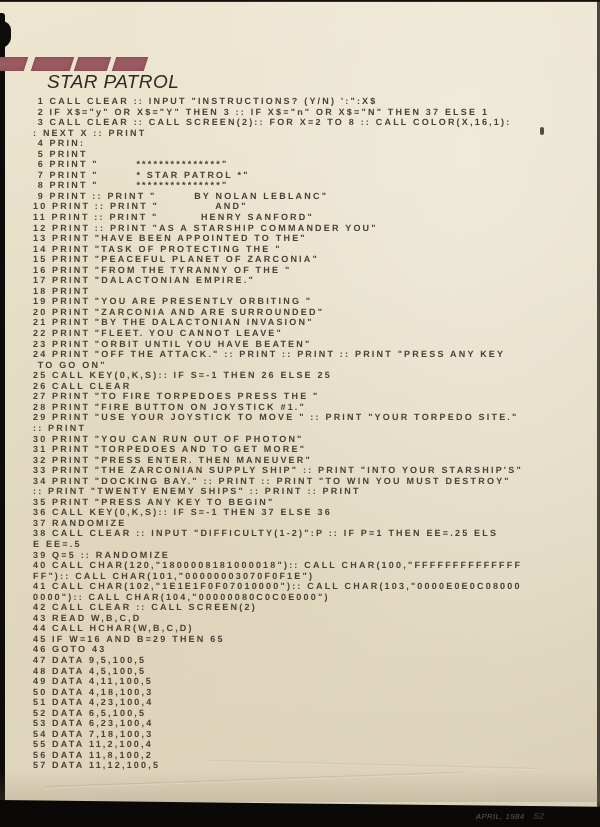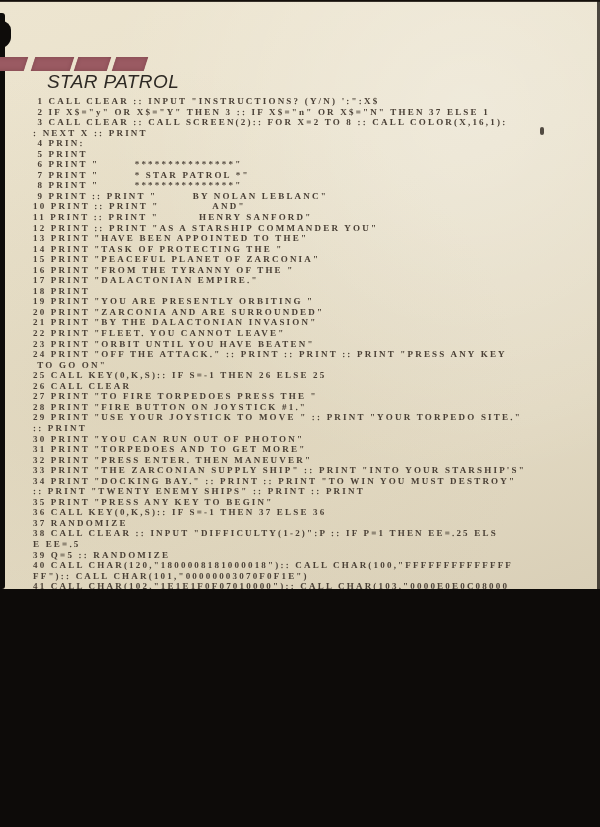--- a/index.html
+++ b/index.html
@@ -1,16 +1,16 @@
 <!DOCTYPE html>
 <html><head>
 <meta charset="utf-8">
 <style>
   html,body{margin:0;padding:0;background:#0d0b09;}
-  .scan{position:relative;width:600px;height:589px;overflow:hidden;background:#0d0b09;
+  .scan{position:relative;width:600px;height:827px;overflow:hidden;background:#0d0b09;
         font-family:"Liberation Sans",sans-serif;}
   .paper{position:absolute;left:0;top:1px;right:0;bottom:0;
     background:
       radial-gradient(ellipse at 78% 18%, rgba(255,255,255,0.30), rgba(255,255,255,0) 55%),
       radial-gradient(ellipse at 20% 70%, rgba(210,198,168,0.35), rgba(210,198,168,0) 60%),
       linear-gradient(160deg,#ede5d0 0%,#e8e0ca 40%,#e2d9c2 75%,#d9cfb7 100%);}
   
   .edge-top{position:absolute;left:0;top:0;right:0;height:2px;background:rgba(22,17,12,0.85);}
   .edge-left{position:absolute;left:0;top:13px;bottom:0;width:5px;background:#0e0c0a;border-radius:0 3px 3px 0;}
   .edge-notch{position:absolute;left:0;top:21px;width:11px;height:27px;background:#0e0c0a;border-radius:0 9px 11px 0;}
@@ -30,21 +30,21 @@
                 box-shadow:inset 0 0 4px rgba(60,20,25,0.25);}
   .b1{left:-6px;width:32px;}
   .b2{left:33px;width:39px;}
   .b3{left:76px;width:33px;}
   .b4{left:114px;width:32px;}
   .page-title{position:absolute;left:47px;top:71px;margin:0;
       font-family:"Liberation Sans",sans-serif;font-style:italic;font-weight:500;
       font-size:19px;letter-spacing:0.4px;color:#2e2a25;}
   
   .code{position:absolute;left:33px;top:96px;margin:0;
-      font-family:Liberation Serif, serif;font-size:9px;line-height:10.55px;
+      font-family:Liberation Sans, sans-serif;font-size:9px;line-height:10.55px;
       letter-spacing:2.2px;font-weight:700;color:#4a4036;white-space:pre;
       text-rendering:geometricPrecision;}
   
   .footer{position:absolute;top:784px;right:56px;display:flex;align-items:baseline;gap:9px;}
   .footer-issue{font-style:italic;font-size:8px;color:#5f574a;letter-spacing:0.3px;margin-top:28px;}
   .footer-page{font-weight:bold;font-size:9.5px;color:#332d27;font-style:italic;}
 </style>
 </head>
 <body>
 

